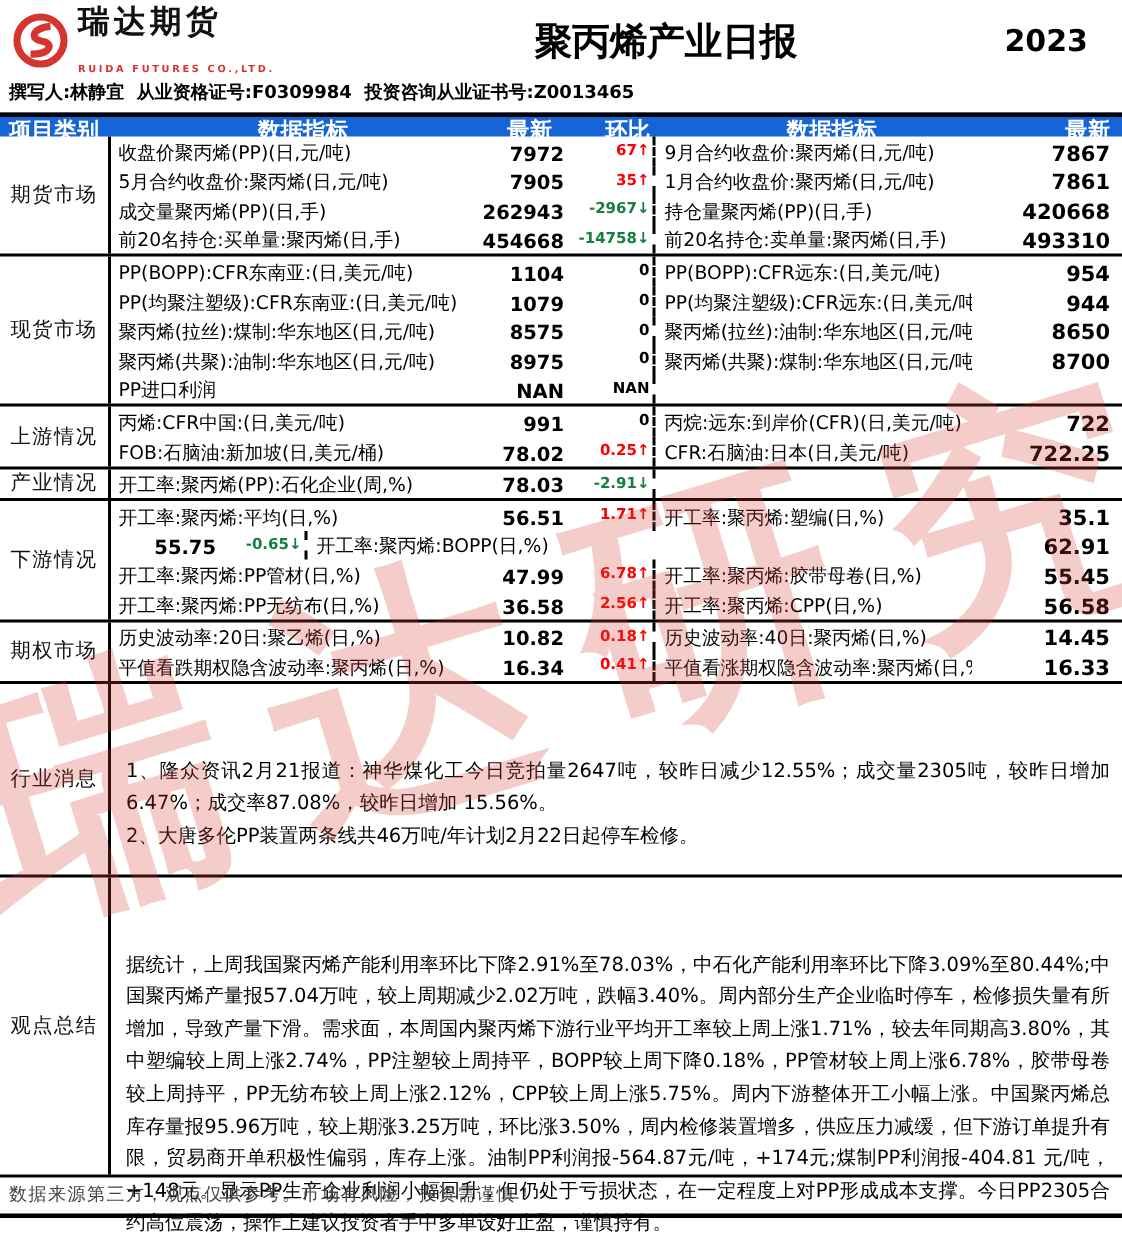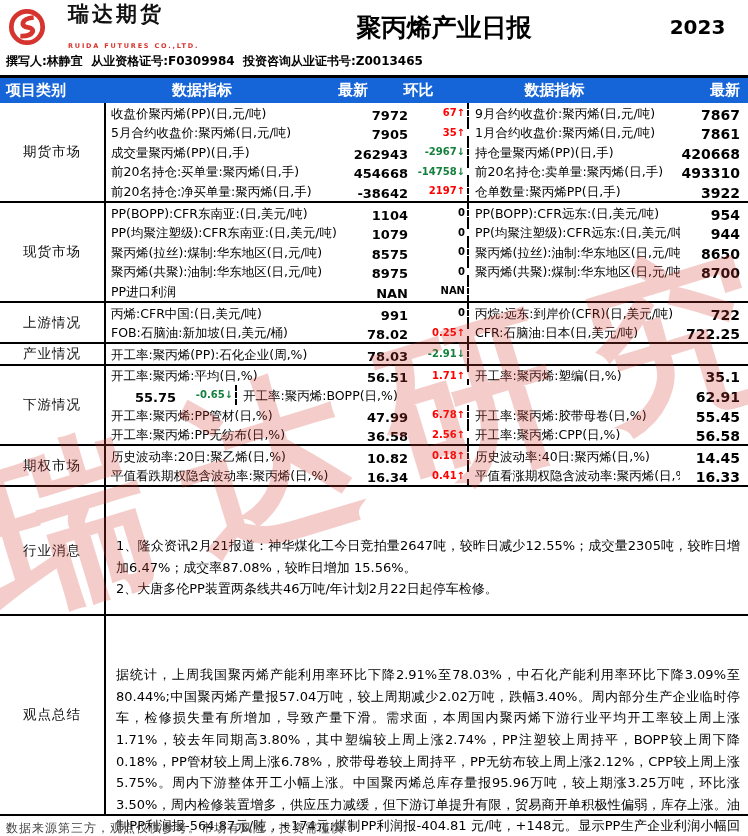--- a/index.html
+++ b/index.html
@@ -4,44 +4,44 @@
 <style>
   * { box-sizing: border-box; margin: 0; padding: 0; }
   html,body { background:#fff; }
   body { font-family: "DejaVu Sans", "Liberation Sans", sans-serif; }
   #page {
     position: relative; width: 748px; height: 836px; margin: 0 auto;
     background: #fff; overflow: hidden; font-size: 13px; color:#000;
   }
   
   .hdr { display:flex; align-items:center; padding:6px 8px 2px 8px; height:50px; }
-  .logo { width:225px; display:flex; align-items:center; gap:22px; }
+  .logo { width:225px; display:flex; align-items:center; gap:6px; }
   .logo-mark { width:38px; height:38px; flex:0 0 auto; }
   .logo-txt { display:flex; flex-direction:column; line-height:1; }
   .logo-cn { font-size:21px; font-weight:bold; letter-spacing:3px; color:#111; }
   .logo-en { font-size:6.5px; color:#d6342e; letter-spacing:1.8px; margin-top:18px; font-weight:bold; }
   .doc-title { flex:1; text-align:center; font-size:25px; font-weight:bold; color:#000; }
   .doc-year { width:85px; text-align:center; font-size:20px; font-weight:bold; }
   .author { font-size:12px; font-weight:bold; padding:3px 6px 5px 6px; white-space:pre; }
   
   .thead {
-    display:flex; align-items:center; height:28px; color:#fff; font-weight:bold;
+    display:flex; height:16px; color:#fff; font-weight:bold;
     font-size:15px; border-top:3px solid #000;
   }
   .thead .h-cat { width:86px; text-align:left; padding-left:6px; }
   .thead .h-l-label { width:232px; text-align:center; }
   .thead .h-l-val { width:70px; text-align:center; }
   .thead .h-l-chg { width:61px; text-align:center; }
   .thead .h-r-label { width:211px; text-align:center; }
   .thead .h-r-val { flex:1; text-align:right; padding-right:8px; }
   
   #tbl { border-bottom:0; }
   .t-section { display:flex; border-bottom:2px solid #000; }
   .t-cat {
-    width:106px; flex:0 0 auto; border-right:2px solid #000;
+    width:74px; flex:0 0 auto; border-right:2px solid #000;
     display:flex; align-items:center; justify-content:center;
     font-size:13.5px; letter-spacing:1px; color:#111;
   }
   .t-rows { flex:1; display:flex; flex-direction:column; justify-content:center; }
   .t-row { display:flex; align-items:flex-end; height:19.6px; }
   .c { overflow:hidden; white-space:nowrap; }
   .c.ll { width:232px; padding-left:5px; font-size:12.5px; }
   .c.lv { width:70px; text-align:right; font-weight:bold; font-size:13px; }
   .c.ld { width:61px; text-align:right; font-weight:bold; font-size:10px; border-right:2px dashed #000; padding-right:2px; height:19.6px; line-height:19.6px; }
   .c.rl { width:211px; padding-left:6px; font-size:12.5px; }
@@ -120,27 +120,20 @@
             <div class="c rl">持仓量聚丙烯(PP)(日,手)</div>
             <div class="c rv">420668</div>
           </div>
           <div class="t-row">
             <div class="c ll">前20名持仓:买单量:聚丙烯(日,手)</div>
             <div class="c lv">454668</div>
             <div class="c ld chg-down">-14758↓</div>
             <div class="c rl">前20名持仓:卖单量:聚丙烯(日,手)</div>
             <div class="c rv">493310</div>
           </div>
-          <div class="t-row">
-            <div class="c ll">前20名持仓:净买单量:聚丙烯(日,手)</div>
-            <div class="c lv">-38642</div>
-            <div class="c ld chg-up">2197↑</div>
-            <div class="c rl">仓单数量:聚丙烯PP(日,手)</div>
-            <div class="c rv">3922</div>
-          </div>
         </div>
       </div>
       <div class="t-section">
         <div class="t-cat">现货市场</div>
         <div class="t-rows">
           <div class="t-row">
             <div class="c ll">PP(BOPP):CFR东南亚:(日,美元/吨)</div>
             <div class="c lv">1104</div>
             <div class="c ld">0</div>
             <div class="c rl">PP(BOPP):CFR远东:(日,美元/吨)</div>

